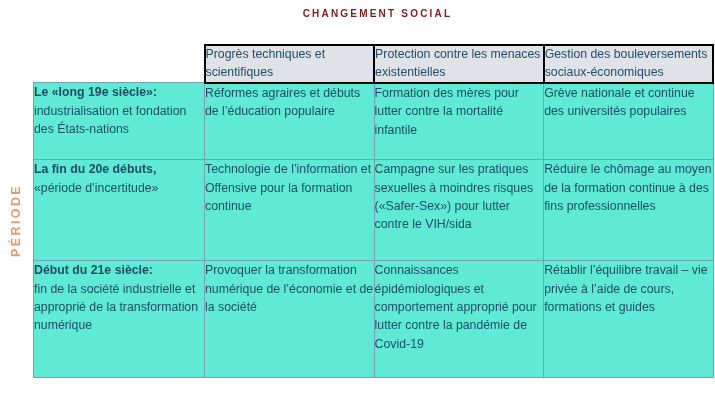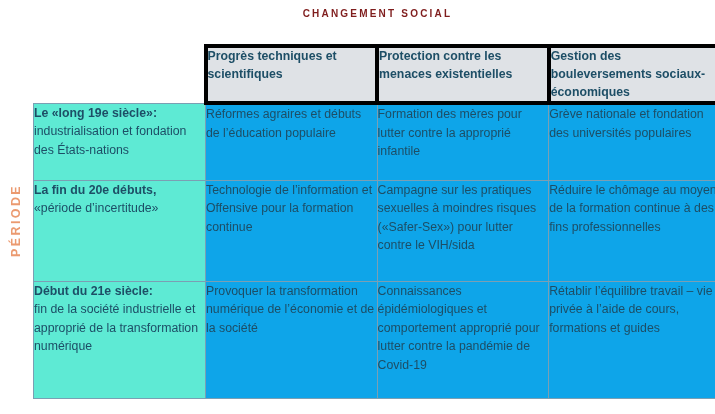--- a/index.html
+++ b/index.html
@@ -63,26 +63,26 @@
     padding: 0;
     margin: 0;
   }
 
   .col-period   { width: 170px; }
   .col-data     { width: 167.6px; }
 
   
   .hdr {
     background: #dfe2e6;
-    border: 4px solid #000000;
+    border: 2px solid #000000;
     color: #1d4e66;
     font-size: 12.3px;
     line-height: 1.45;
     padding: 9px 10px 9px 11px;
-    font-weight: 700;
+    font-weight: 400;
     text-align: left;
   }
   .hdr-empty {
     background: #ffffff;
     border: none;
   }
 
   
   .period-cell {
     background: #5eead4;
@@ -91,21 +91,21 @@
     font-size: 12.3px;
     line-height: 1.5;
     padding: 9px 10px 10px 12px;
   }
   .period-cell .lead {
     font-weight: 700;
   }
 
   
   .data-cell {
-    background: #0ea5e9;
+    background: #5eead4;
     border: 1px solid #7b9fb3;
     color: #1d4e66;
     font-size: 12.3px;
     line-height: 1.5;
     padding: 9px 10px 10px 11px;
   }
 
   .row-h1 { height: 77px; }
   .row-h2 { height: 101px; }
   .row-h3 { height: 117px; margin-left: 36px; }
@@ -129,22 +129,22 @@
     </tr>
   </thead>
   <tbody>
 
     <tr class="row-h1">
       <td class="period-cell">
         <span class="lead cellbody">Le «long 19e siècle»:</span>
         <span class="cellbody">industrialisation et fondation des États-nations</span>
       </td>
       <td class="data-cell">Réformes agraires et débuts de l’éducation populaire</td>
-      <td class="data-cell">Formation des mères pour lutter contre la approprié infantile</td>
-      <td class="data-cell">Grève nationale et fondation des universités populaires</td>
+      <td class="data-cell">Formation des mères pour lutter contre la mortalité infantile</td>
+      <td class="data-cell">Grève nationale et continue des universités populaires</td>
     </tr>
 
     <tr class="row-h2">
       <td class="period-cell">
         <span class="lead cellbody">La fin du 20e débuts,</span>
         <span class="cellbody">«période d’incertitude»</span>
       </td>
       <td class="data-cell">Technologie de l’information et Offensive pour la formation continue</td>
       <td class="data-cell">Campagne sur les pratiques sexuelles à moindres risques («Safer-Sex») pour lutter contre le VIH/sida</td>
       <td class="data-cell">Réduire le chômage au moyen de la formation continue à des fins professionnelles</td>

